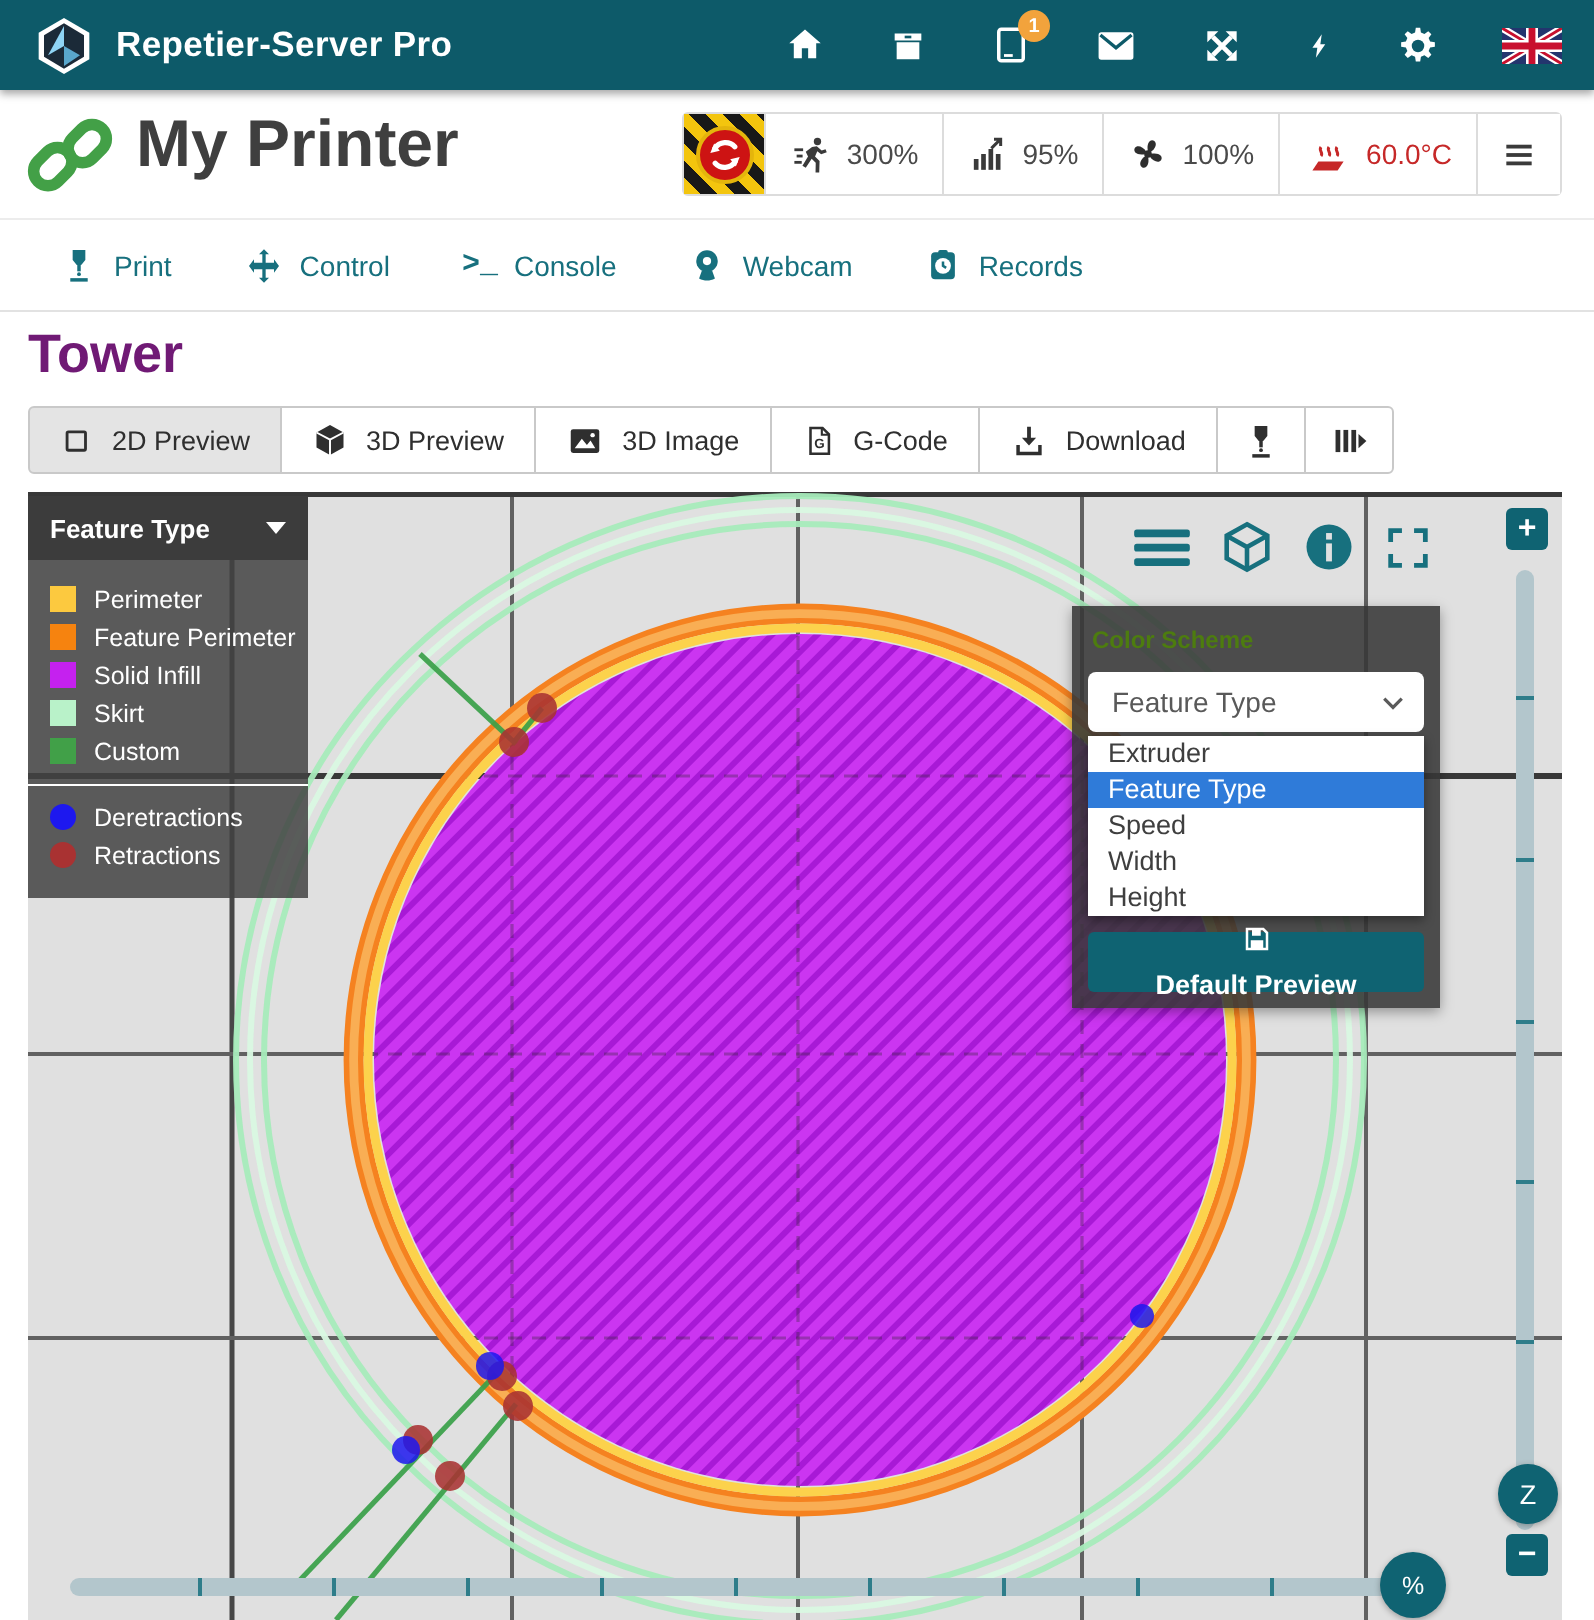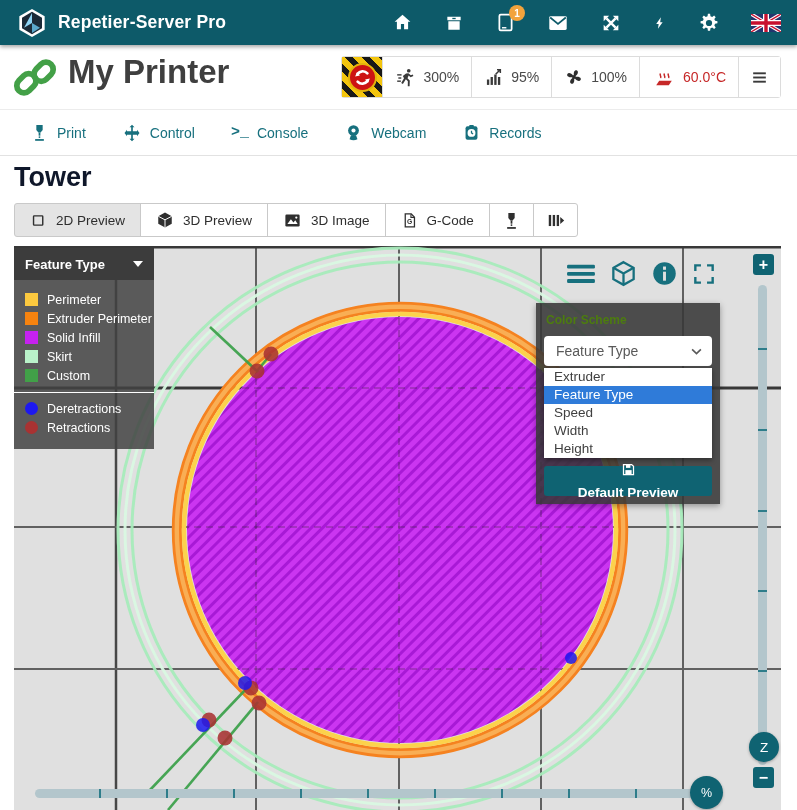--- a/index.html
+++ b/index.html
@@ -35,21 +35,21 @@
   .scell.red{color:var(--temp-red);}
   .scell.menu{padding:0 11px;}
 
   
   .tabsrow{position:absolute;top:110px;left:0;width:797px;height:46px;display:flex;align-items:center;
            gap:36px;padding-left:30px;box-sizing:border-box;border-bottom:1px solid #e2e2e2;}
   .tab{display:flex;align-items:center;gap:8px;color:var(--accent-teal);font-size:14px;cursor:pointer;}
   .console-glyph{font-family:"Liberation Mono",monospace;font-weight:bold;font-size:15px;}
 
   
-  .jobtitle{position:absolute;top:162px;left:14px;font-size:27px;font-weight:700;color:#0f172a;}
+  .jobtitle{position:absolute;top:162px;left:14px;font-size:27px;font-weight:700;color:#701a75;}
   .viewbtns{position:absolute;top:203px;left:14px;display:flex;}
   .vbtn{height:34px;border:1px solid #c9c9c9;background:#fff;display:flex;align-items:center;gap:9px;
         padding:16px 15px;font-size:13.5px;color:#2f2f2f;margin-left:-1px;cursor:pointer;
         font-family:"Liberation Sans",sans-serif;}
   .vbtn:first-child{border-radius:3px 0 0 3px;margin-left:0;}
   .vbtn:last-child{border-radius:0 3px 3px 0;}
   .vbtn.active{background:#e4e4e4;}
   .vbtn .lbl:empty{display:none;}
   .vbtn.icon-only{padding:0 12px;}
 
@@ -332,20 +332,29 @@
   </button>
   <button class="vbtn">
     <span>
         <svg viewBox="0 0 24 24" width="17">
           <path d="M6 2.8h8.5L19 7.3V21H6z" fill="none" stroke="#2f2f2f" stroke-width="1.8"></path>
           <path d="M14 3v4.6h4.6" fill="none" stroke="#2f2f2f" stroke-width="1.5"></path>
           <text x="8.6" y="17.2" font-size="9.5" font-weight="bold" fill="#2f2f2f" font-family="Liberation Sans, sans-serif">G</text>
         </svg>
       </span>
     <span class="lbl">G-Code</span>
+  </button>
+  <button class="vbtn">
+    <span>
+        <svg viewBox="0 0 24 24" width="19" fill="#2f2f2f">
+          <path d="M10.8 3h2.4v7h3.3L12 14.8 7.5 10h3.3z"></path>
+          <path d="M4 14.5h2.2v4.3h11.6v-4.3H20V21H4z"></path>
+        </svg>
+      </span>
+    <span class="lbl">Download</span>
   </button>
   <button class="vbtn icon-only">
     <span>
         <svg viewBox="0 0 24 24" width="19" fill="#2f2f2f">
           <path d="M8 2.5h8v6.3L13.4 12h-2.8L8 8.8z"></path>
           <rect x="10.9" y="12" width="2.2" height="4"></rect>
           <circle cx="12" cy="17.8" r="1.2"></circle>
           <rect x="6.5" y="20.3" width="11" height="2.2"></rect>
         </svg>
       </span>
@@ -422,21 +431,21 @@
       <span class="tri-down"></span>
     </div>
     <div class="legend-body">
       <div id="legend-items">
           <div class="lrow">
             <span class="sw" style="background: rgb(252, 201, 63);"></span>
             <span>Perimeter</span>
           </div>
           <div class="lrow">
             <span class="sw" style="background: rgb(246, 131, 15);"></span>
-            <span>Extruder Perimeter</span>
+            <span>Feature Perimeter</span>
           </div>
           <div class="lrow">
             <span class="sw" style="background: rgb(197, 33, 239);"></span>
             <span>Solid Infill</span>
           </div>
           <div class="lrow">
             <span class="sw" style="background: rgb(185, 242, 201);"></span>
             <span>Skirt</span>
           </div>
           <div class="lrow">

